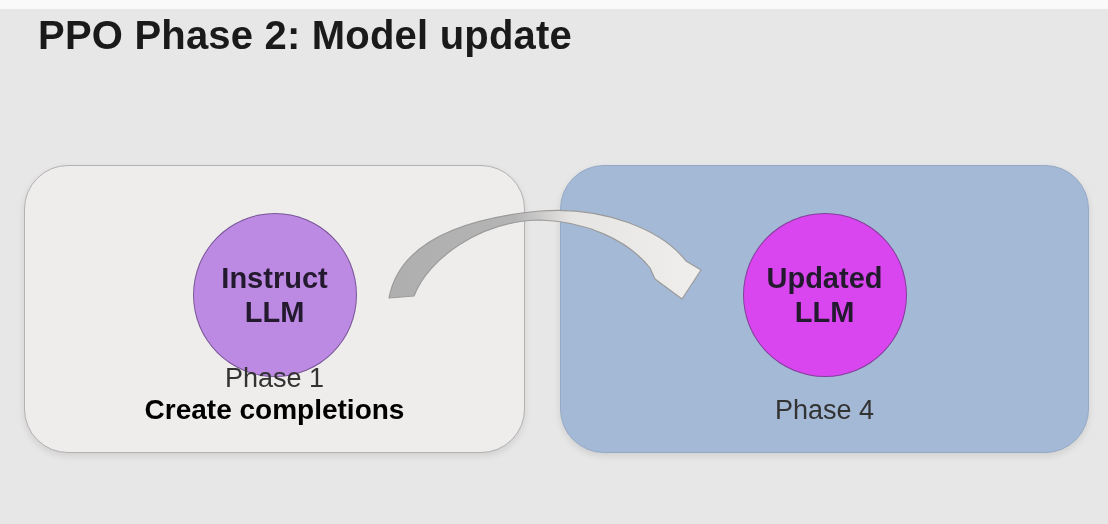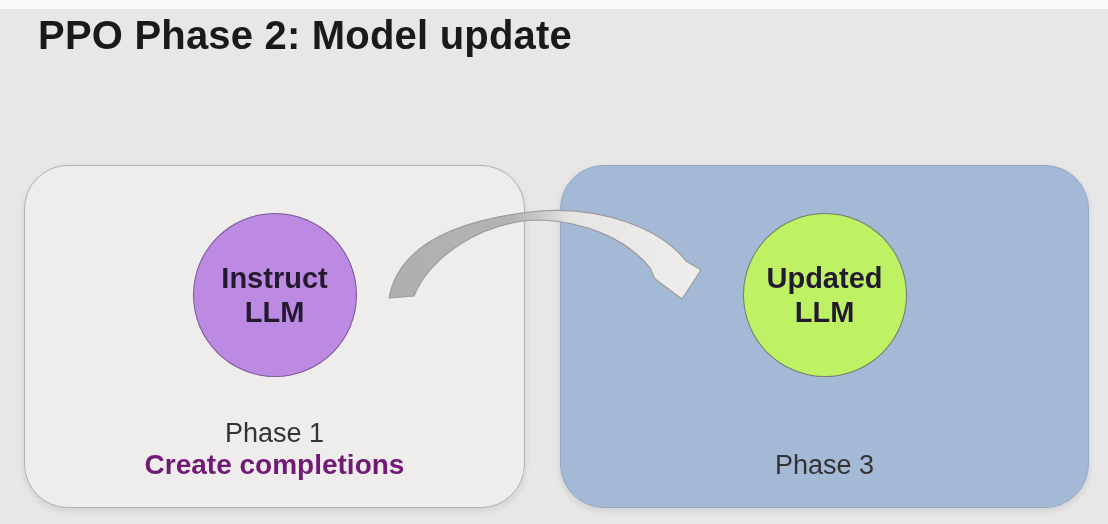--- a/index.html
+++ b/index.html
@@ -28,21 +28,21 @@
     top: 13px;
     font-size: 40px;
     font-weight: 700;
     letter-spacing: 0.2px;
     color: #1a1a1a;
     white-space: nowrap;
   }
   .phase-box {
     position: absolute;
     top: 165px;
-    height: 343px;
+    height: 288px;
     border-radius: 44px;
     box-sizing: border-box;
     box-shadow: 0 3px 7px rgba(0,0,0,0.10);
   }
   .phase-box.left {
     left: 24px;
     width: 501px;
     border: 1.5px solid #b3b1b1;
   }
   .phase-box.right {
@@ -79,21 +79,21 @@
   }
   .phase-label {
     font-size: 27px;
     font-weight: 400;
     color: #333333;
     line-height: 1.15;
   }
   .phase-sublabel {
     font-size: 28px;
     font-weight: 700;
-    color: #701a75;
+    color: #000000;
     line-height: 1.15;
   }
   .arrow-layer {
     position: absolute;
     left: 0;
     top: 0;
     pointer-events: none;
   }
 </style>
 </head>
@@ -110,26 +110,26 @@
       <span>Instruct</span>
       <span>LLM</span>
     </div>
     <div class="phase-label-block">
       <div class="phase-label">Phase 1</div>
       <div class="phase-sublabel">Create completions</div>
     </div>
   </div>
 
   <div class="phase-box right" style="background: rgb(164, 185, 214);">
-    <div class="llm-circle" style="background: #bef264; text-align: right;">
+    <div class="llm-circle" style="background: #d946ef; text-align: right;">
       <span>Updated</span>
       <span>LLM</span>
     </div>
     <div class="phase-label-block">
-      <div class="phase-label">Phase 3</div>
+      <div class="phase-label">Phase 4</div>
     </div>
   </div>
 
   <svg class="arrow-layer" width="1108" height="524" viewBox="0 0 1108 524">
     <defs>
       <linearGradient id="arrowGrad" gradientUnits="userSpaceOnUse" x1="389" y1="260" x2="702" y2="260">
         <stop offset="0" stop-color="#b0afaf"></stop>
         <stop offset="0.40" stop-color="#b5b4b4"></stop>
         <stop offset="0.58" stop-color="#e6e5e3"></stop>
         <stop offset="1" stop-color="#efeeec"></stop>

